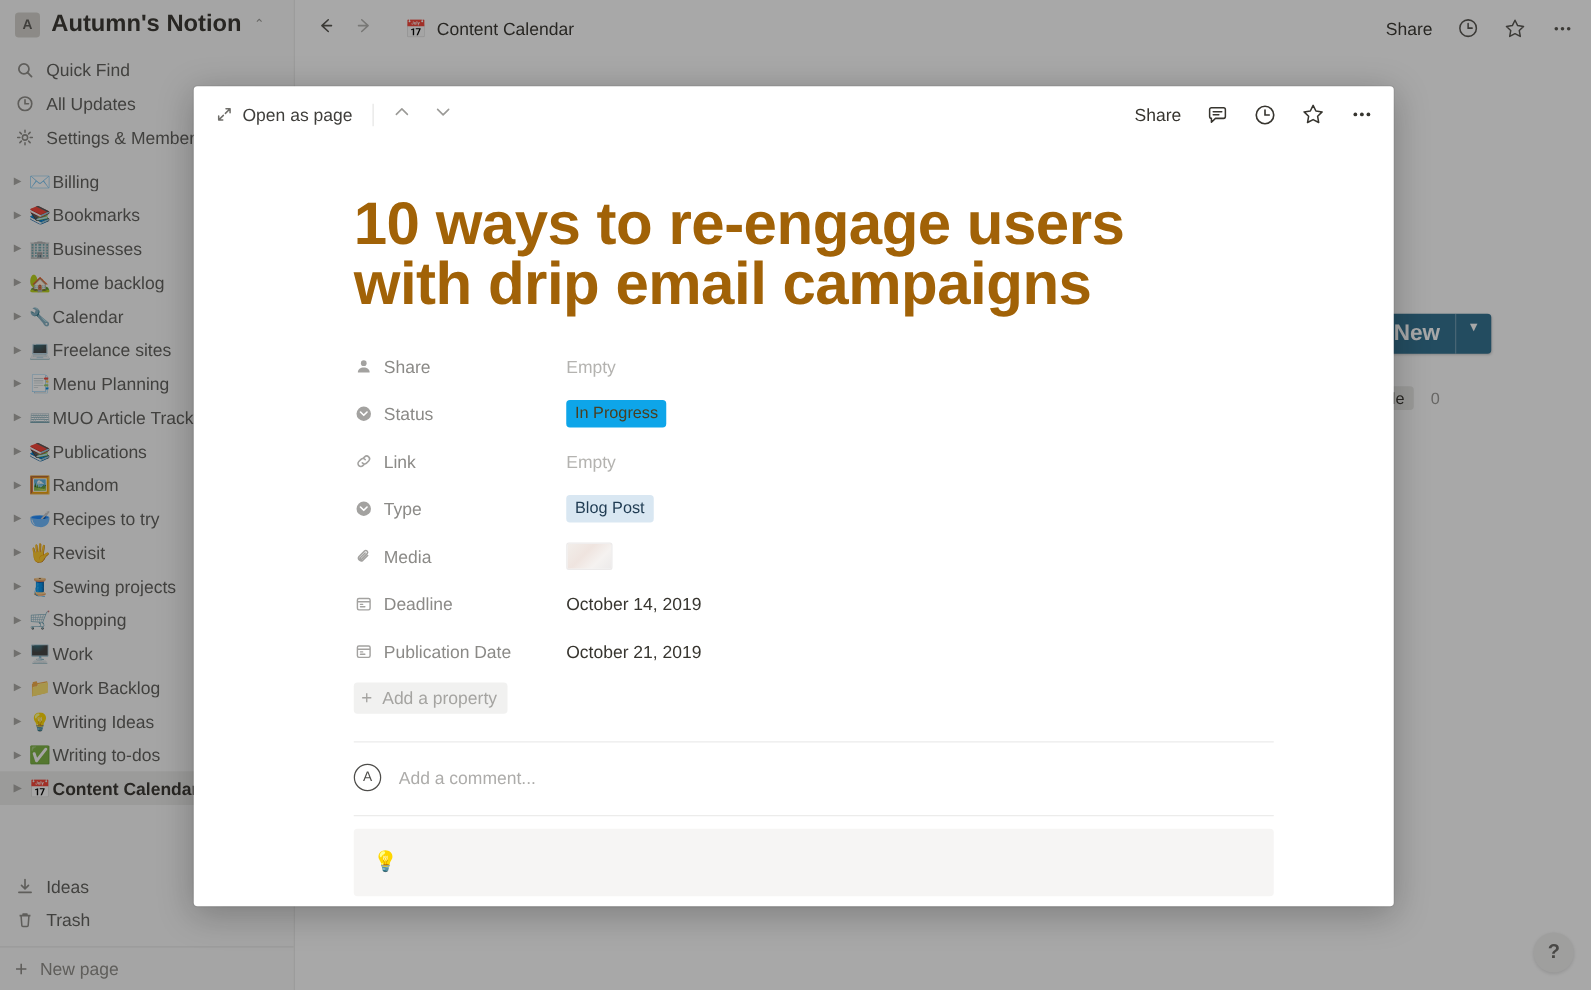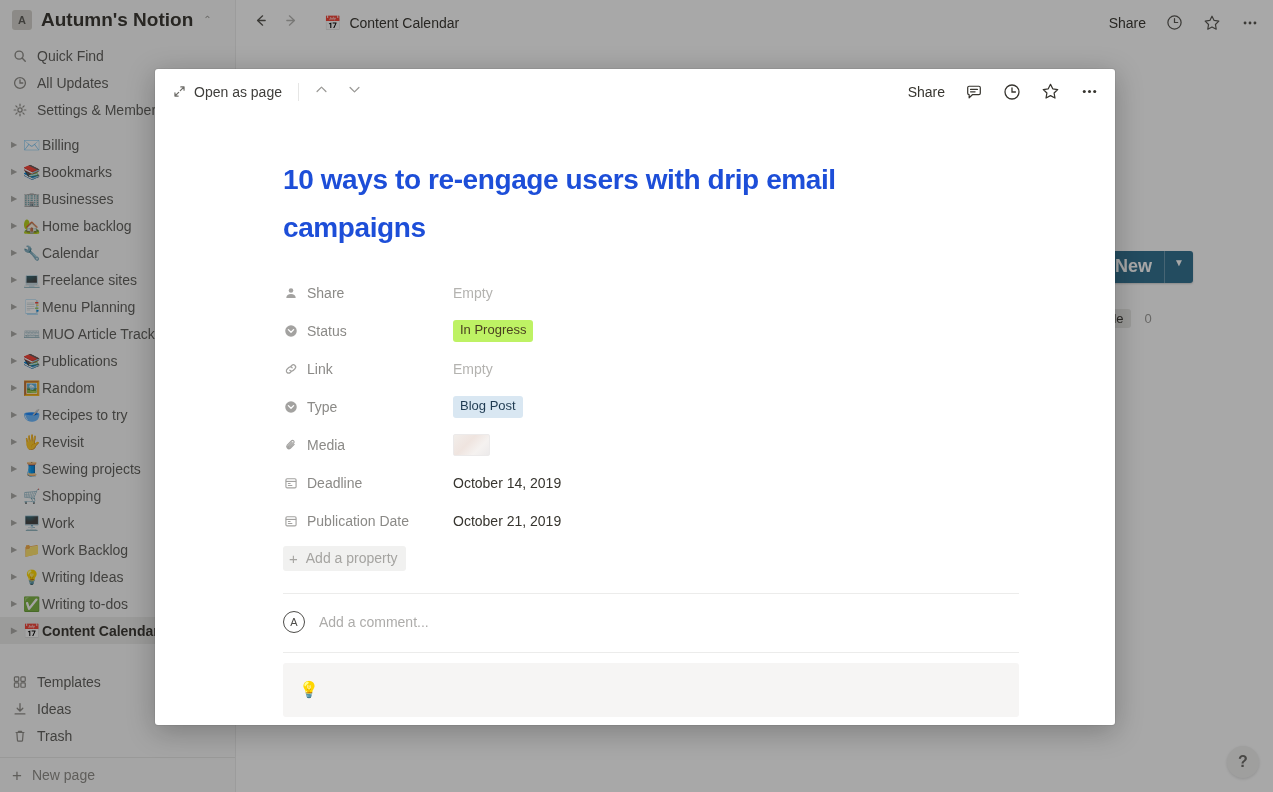--- a/index.html
+++ b/index.html
@@ -142,40 +142,40 @@
   .peek-sep { width: 1px; height: 18px; background: #e6e6e5; margin: 0 14px 0 16px; }
   .peek-arrows { display: flex; align-items: center; gap: 16px; color: #9b9a97; }
   .peek-right { margin-left: auto; display: flex; align-items: center; gap: 20px; }
   .peek-right .share { font-size: 14px; color: #37352f; }
   .peek-icon { color: #37352f; display: flex; align-items: center; }
 
   .peek-body { flex: 1; overflow: hidden; padding: 0 0 0 0; position: relative; }
   .peek-inner { padding: 42px 96px 0 128px; }
 
   .doc-title {
-    font-size: 28px; line-height: 48px; font-weight: 700;
-    color: #1d4ed8; letter-spacing: -0.4px;
+    font-size: 48px; line-height: 48px; font-weight: 700;
+    color: #a16207; letter-spacing: -0.4px;
     max-width: 700px;
   }
 
   .props { margin-top: 22px; }
   .prop-row { display: flex; align-items: center; min-height: 38px; }
   .prop-label {
     display: flex; align-items: center; gap: 8px;
     width: 170px; flex: 0 0 170px;
     font-size: 14px; color: #8b8a87;
   }
   .prop-label .pico { width: 16px; flex: 0 0 16px; display: flex; align-items: center; justify-content: center; color: #a3a2a0; }
   .prop-value { font-size: 14px; color: #37352f; display: flex; align-items: center; }
   .prop-empty { color: #b4b3b0; font-size: 14px; }
   .tag {
     font-size: 13px; padding: 2px 7px 3px; border-radius: 3px;
     line-height: 1.25;
   }
-  .tag.status { background: #bef264; color: #4a3f20; }
+  .tag.status { background: #0ea5e9; color: #4a3f20; }
   .tag.type { background: #d9e7f2; color: #1f3b52; }
   .media-thumb {
     width: 37px; height: 22px; border-radius: 2px;
     background: linear-gradient(135deg,#f2eeea 0%,#efe4df 40%,#f5f2f0 70%,#eceaea 100%);
     border: 1px solid #eceaea;
   }
   .add-prop {
     display: inline-flex; align-items: center; gap: 8px;
     margin-top: 6px; padding: 4px 8px 5px 6px; border-radius: 3px;
     background: #f1f1f0; color: #a5a4a1; font-size: 14px;
@@ -347,31 +347,20 @@
             <span class="lbl">Writing to-dos</span>
           </div>
         <div class="page-row active">
             <span class="tri">▶</span>
             <span class="emo">📅</span>
             <span class="lbl">Content Calendar</span>
           </div>
       </div>
 
       <div class="sb-bottom">
-        <div class="nav-row">
-          <span class="ico">
-            <svg width="14" height="14" viewBox="0 0 16 16" fill="none" stroke="currentColor" stroke-width="1.4">
-                <rect x="1.6" y="2.2" width="5" height="5" rx="1"></rect>
-                <rect x="9" y="2.2" width="5" height="5" rx="1"></rect>
-                <rect x="1.6" y="9" width="5" height="5" rx="1"></rect>
-                <rect x="9" y="9" width="5" height="5" rx="1"></rect>
-              </svg>
-          </span>
-          <span>Templates</span>
-        </div>
         <div class="nav-row">
           <span class="ico">
             <svg width="14" height="14" viewBox="0 0 16 16" fill="none" stroke="currentColor" stroke-width="1.5" stroke-linecap="round">
                 <path d="M8 1.8v8.4M4.8 7.2L8 10.4l3.2-3.2M2.4 13.6h11.2"></path>
               </svg>
           </span>
           <span>Ideas</span>
         </div>
         <div class="nav-row">
           <span class="ico">

